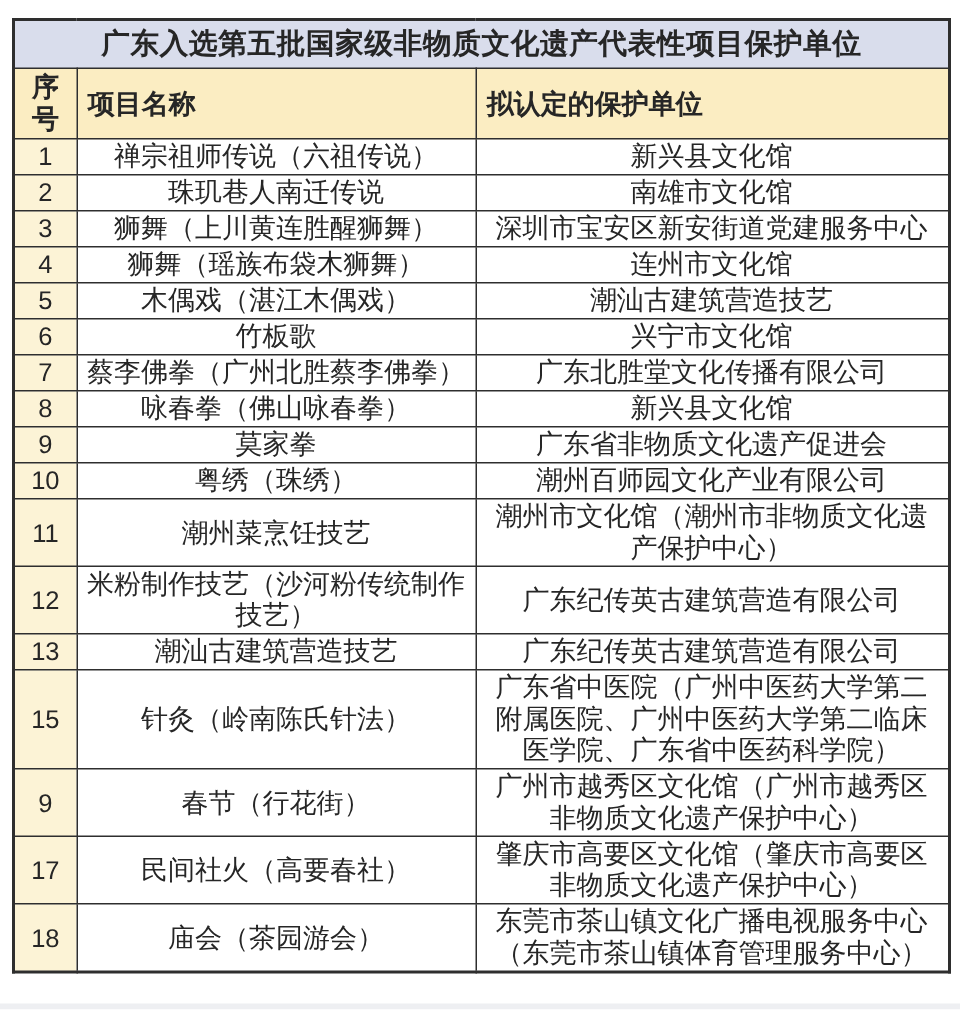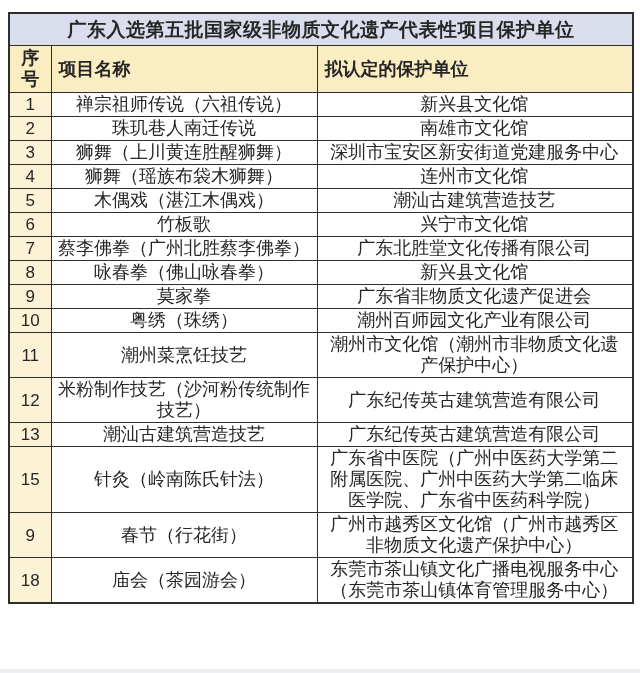--- a/index.html
+++ b/index.html
@@ -166,20 +166,25 @@
           <td class="no">15</td>
           <td class="project">针灸（岭南陈氏针法）</td>
           <td class="unit">广东省中医院（广州中医药大学第二附属医院、广州中医药大学第二临床医学院、广东省中医药科学院）</td>
         </tr>
         <tr>
           <td class="no">9</td>
           <td class="project">春节（行花街）</td>
           <td class="unit">广州市越秀区文化馆（广州市越秀区非物质文化遗产保护中心）</td>
         </tr>
         <tr>
+          <td class="no">17</td>
+          <td class="project">民间社火（高要春社）</td>
+          <td class="unit">肇庆市高要区文化馆（肇庆市高要区非物质文化遗产保护中心）</td>
+        </tr>
+        <tr>
           <td class="no">18</td>
           <td class="project">庙会（茶园游会）</td>
           <td class="unit">东莞市茶山镇文化广播电视服务中心（东莞市茶山镇体育管理服务中心）</td>
         </tr>
       </tbody>
   </table>
 </div>
 
 <div class="bottom-edge"></div>
 

